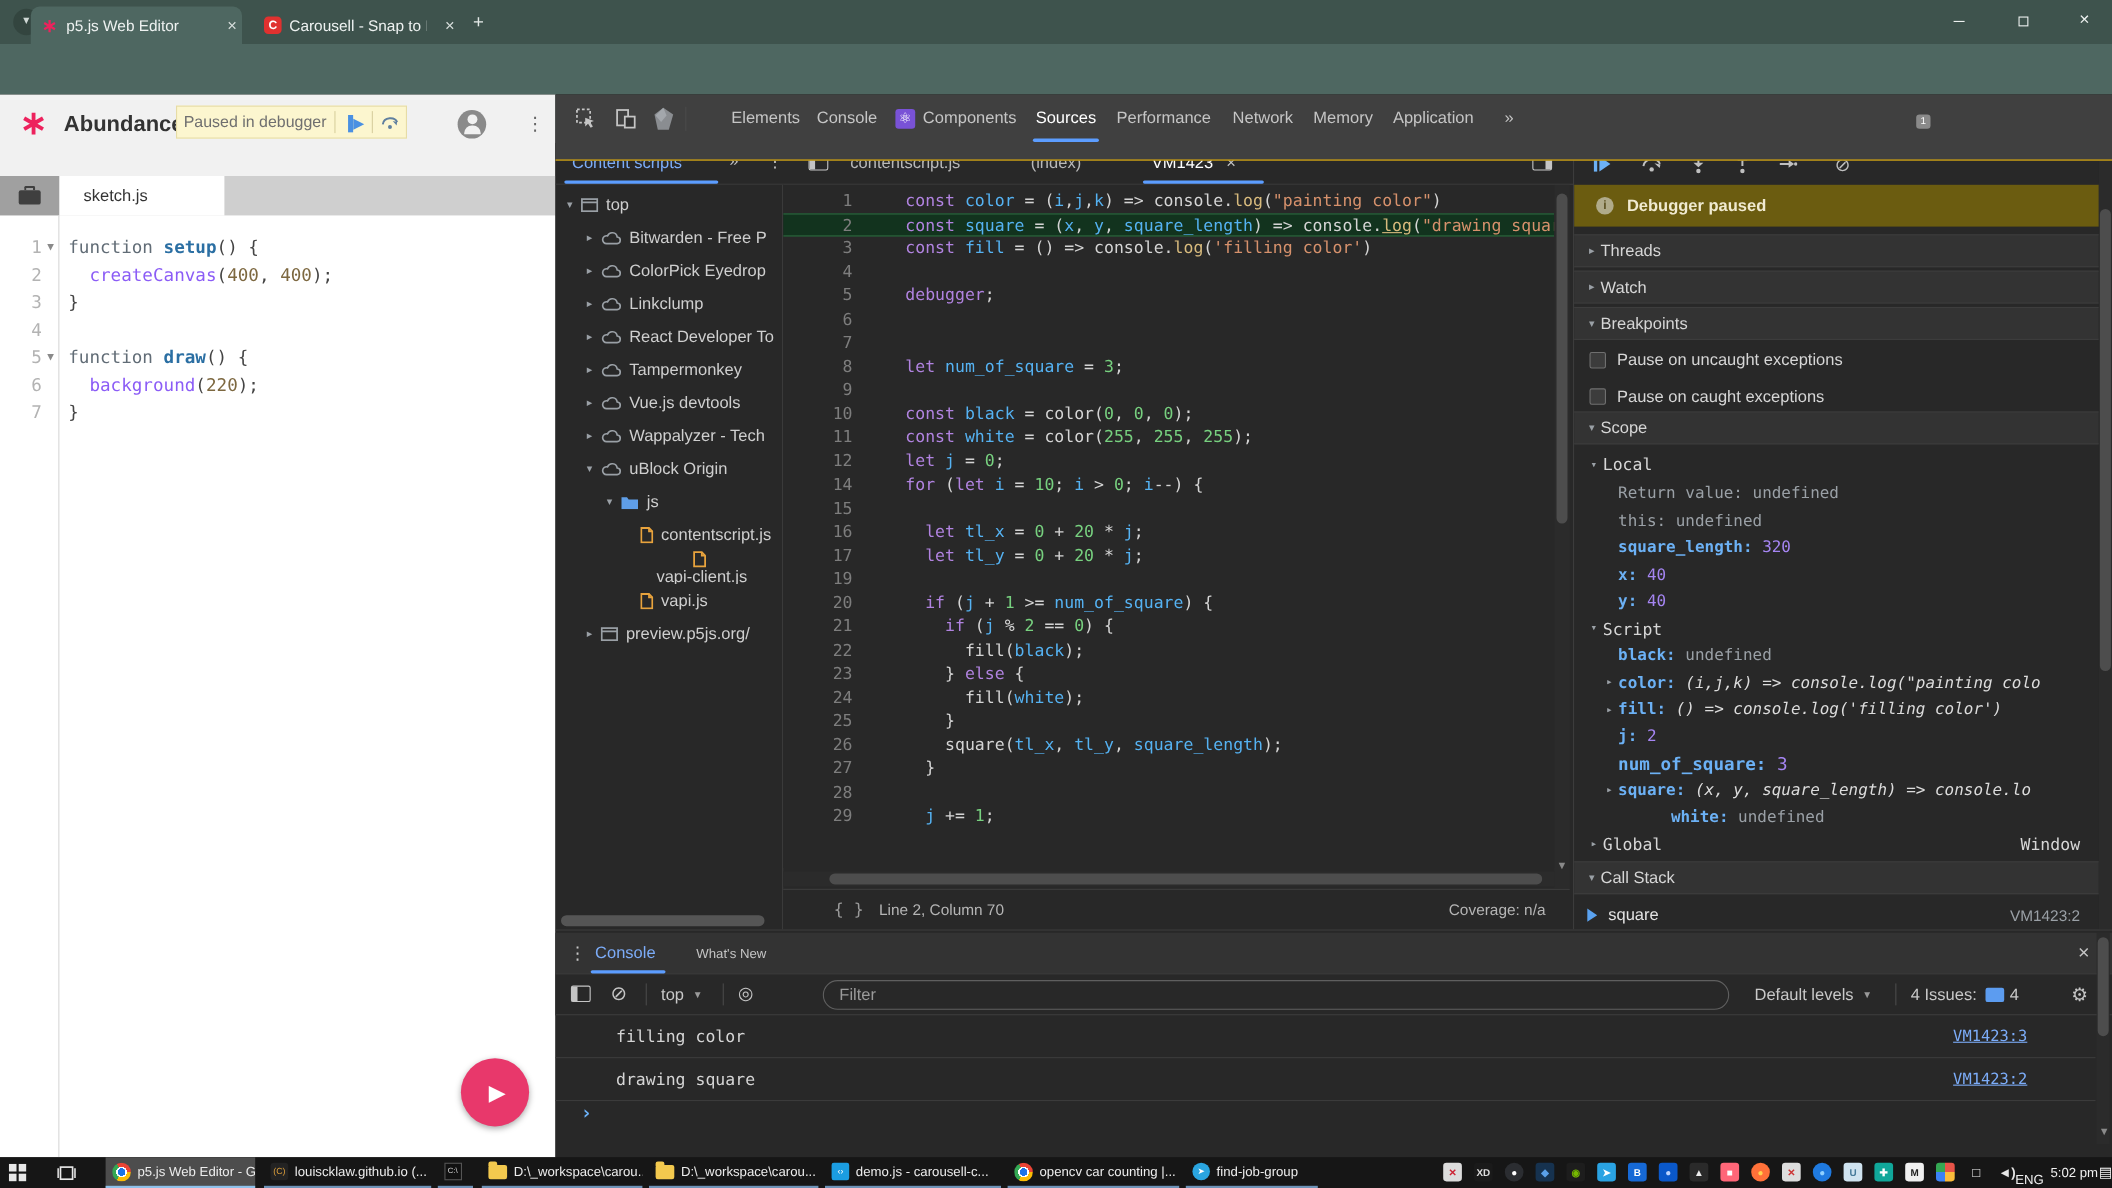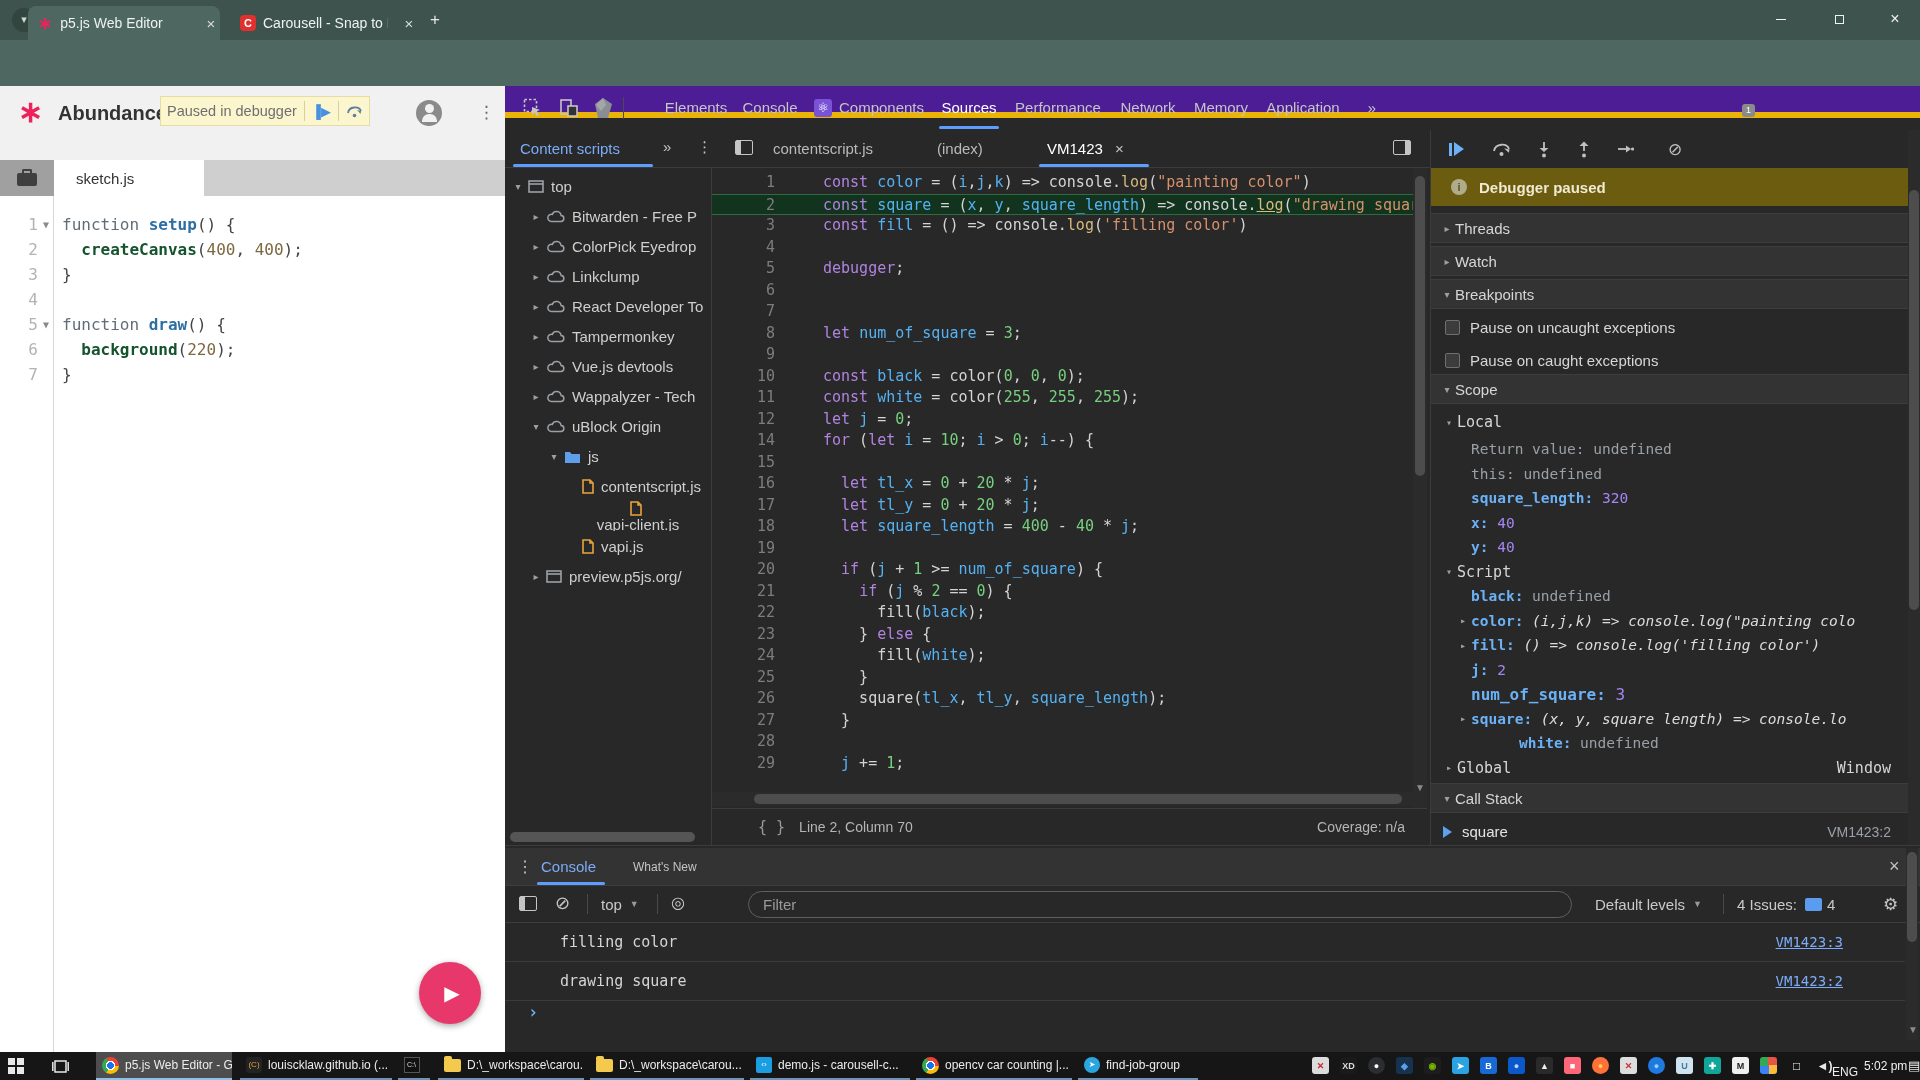--- a/index.html
+++ b/index.html
@@ -19,26 +19,26 @@
   .exticon{top:51px}
   .winctl{top:8px;width:30px;height:22px;display:flex;align-items:center;justify-content:center;color:#eef2f1}
   
   #p5pane{left:0;top:86px;width:505px;height:966px;background:#f1f1f1}
   #p5tabs{left:0;top:74px;width:505px;height:36px;background:#cfcfcf}
   #p5code{left:0;top:110px;width:505px;height:856px;background:#ffffff}
   .p5row{height:25px;display:flex;font-size:16px;line-height:25px}
   .p5num{width:38px;text-align:right;color:#b3b3b3;flex:none}
   .p5fold{width:16px;text-align:center;color:#8a8a8a;font-size:10px;flex:none}
   .p5src{padding-left:8px;white-space:pre}
-  .pk{color:#616c76}.pf{color:#2b6fa3;font-weight:bold}.pc{color:#14532d;font-weight:bold}
+  .pk{color:#616c76}.pf{color:#2b6fa3;font-weight:bold}.pc{color:#8b5cf6;font-weight:normal}
   .pn{color:#7d6840}.po{color:#444}
   #paused-tip{left:160px;top:96px;height:30px;background:#fcf6cf;border:1px solid #e6dca6;display:flex;align-items:center;font-size:14.5px;color:#6f6f6f;padding:0 6px;z-index:5}
   
   #devtools{left:505px;top:86px;width:1415px;height:966px;background:#282828}
-  #dttoolbar{left:505px;top:86px;width:1415px;height:32px;background:#4c1d95;border-bottom:6px solid #eab308;z-index:2}
+  #dttoolbar{left:505px;top:86px;width:1415px;height:60px;background:#404040;border-bottom:1px solid #eab308;z-index:2}
   .dttab{top:0;height:43px;display:flex;align-items:center;font-size:15px;color:#c5c5c5}
   .dttab.sel{color:#fff}
   .dtsel-bar{height:3px;background:#5c9dff;border-radius:2px}
   #filerow{left:505px;top:130px;width:1415px;height:38px;background:#282828;border-bottom:1px solid #3c3c3c}
   .ftab{top:0;height:37px;display:flex;align-items:center;font-size:15px;color:#b9b9b9}
   
   #tree{left:505px;top:168px;width:207px;height:677px;overflow:hidden;border-right:1px solid #3c3c3c;background:#282828}
   .trow{height:30px;display:flex;align-items:center;font-size:15px;color:#cfcfcf;white-space:pre;overflow:hidden}
   .texp{width:14px;font-size:10px;color:#9aa0a6;text-align:center;flex:none}
   
@@ -418,24 +418,20 @@
     </div>
     <div class="crow">
       <div class="cnum">16</div>
       <div class="csrc"><span class="o">  </span><span class="k">let</span><span class="o"> </span><span class="i">tl_x</span><span class="o"> = </span><span class="n">0</span><span class="o"> + </span><span class="n">20</span><span class="o"> * </span><span class="i">j</span><span class="o">;</span></div>
     </div>
     <div class="crow">
       <div class="cnum">17</div>
       <div class="csrc"><span class="o">  </span><span class="k">let</span><span class="o"> </span><span class="i">tl_y</span><span class="o"> = </span><span class="n">0</span><span class="o"> + </span><span class="n">20</span><span class="o"> * </span><span class="i">j</span><span class="o">;</span></div>
     </div>
     <div class="crow">
-      <div class="cnum">18</div>
-      <div class="csrc"><span class="o">  </span><span class="k">let</span><span class="o"> </span><span class="i">square_length</span><span class="o"> = </span><span class="n">400</span><span class="o"> - </span><span class="n">40</span><span class="o"> * </span><span class="i">j</span><span class="o">;</span></div>
-    </div>
-    <div class="crow">
       <div class="cnum">19</div>
       <div class="csrc"></div>
     </div>
     <div class="crow">
       <div class="cnum">20</div>
       <div class="csrc"><span class="o">  </span><span class="k">if</span><span class="o"> (</span><span class="i">j</span><span class="o"> + </span><span class="n">1</span><span class="o"> &gt;= </span><span class="i">num_of_square</span><span class="o">) {</span></div>
     </div>
     <div class="crow">
       <div class="cnum">21</div>
       <div class="csrc"><span class="o">    </span><span class="k">if</span><span class="o"> (</span><span class="i">j</span><span class="o"> % </span><span class="n">2</span><span class="o"> == </span><span class="n">0</span><span class="o">) {</span></div>

